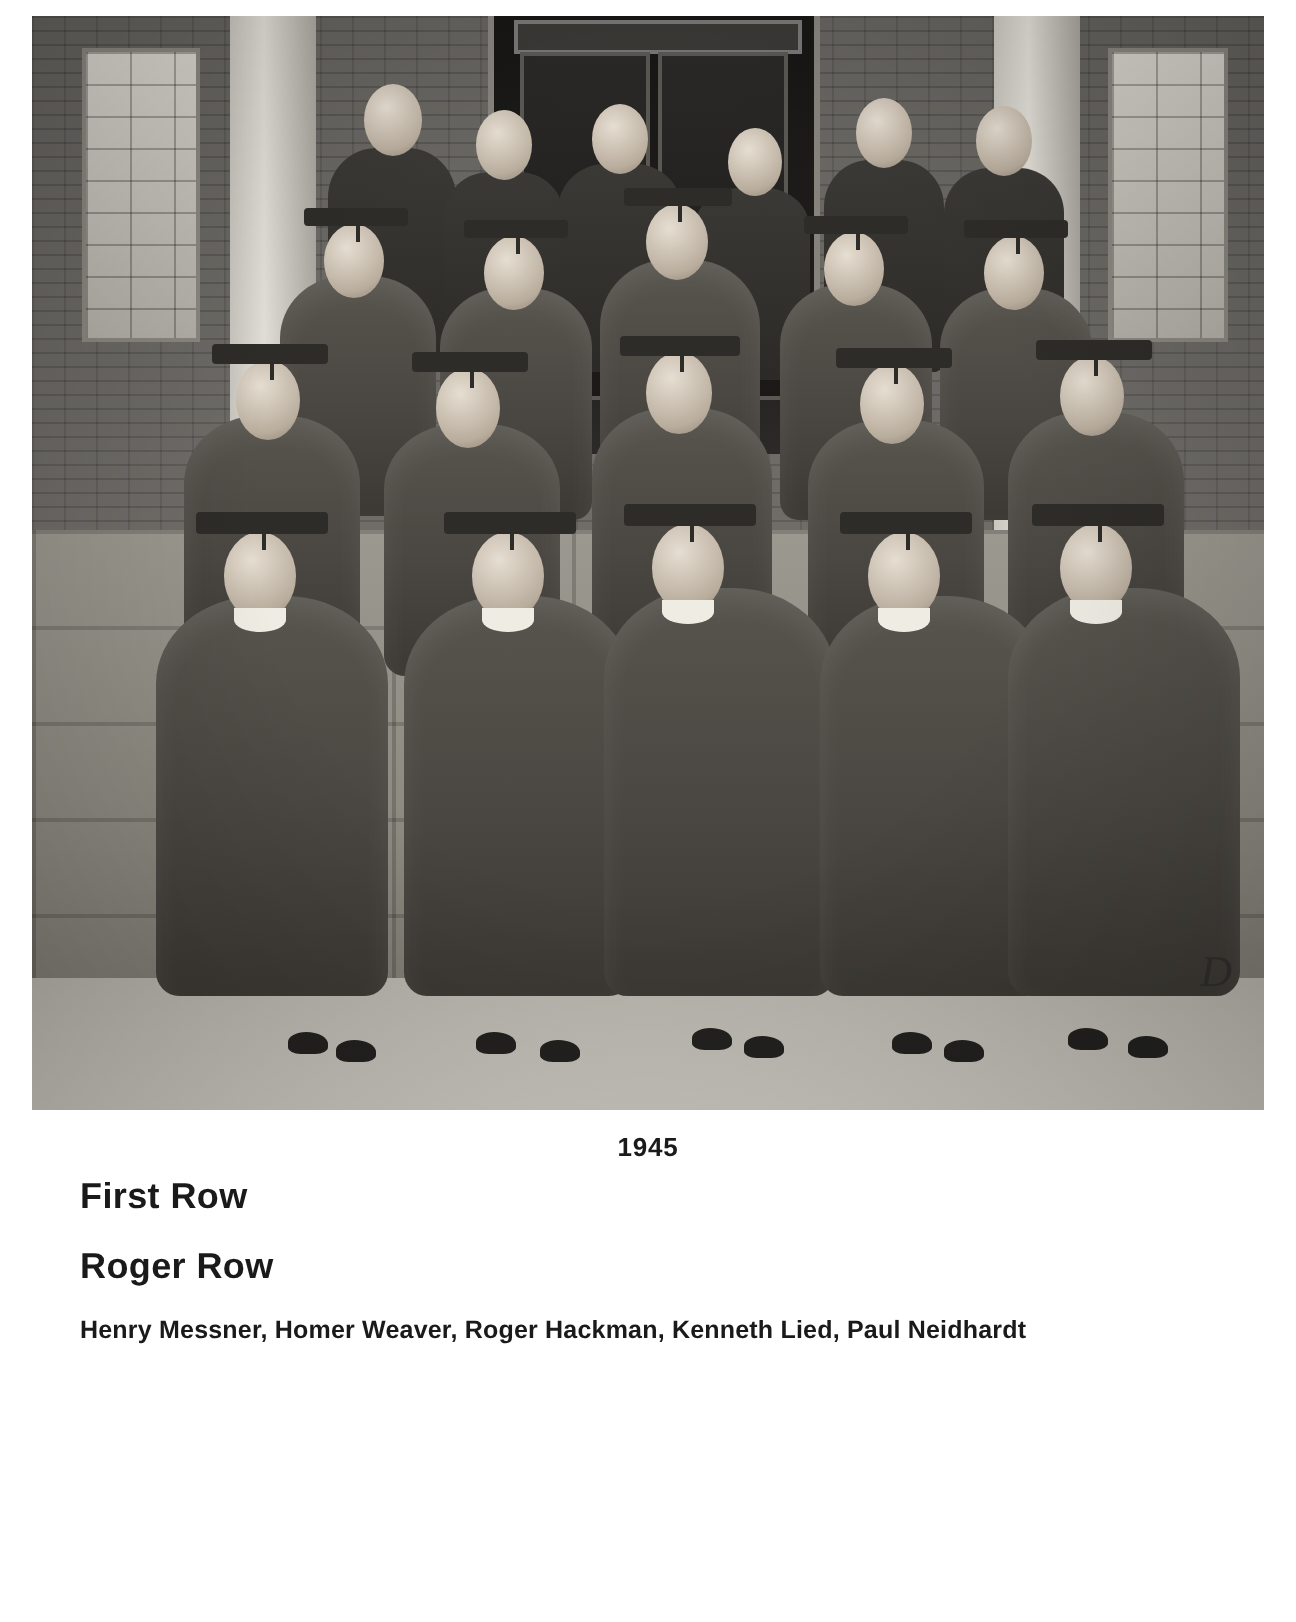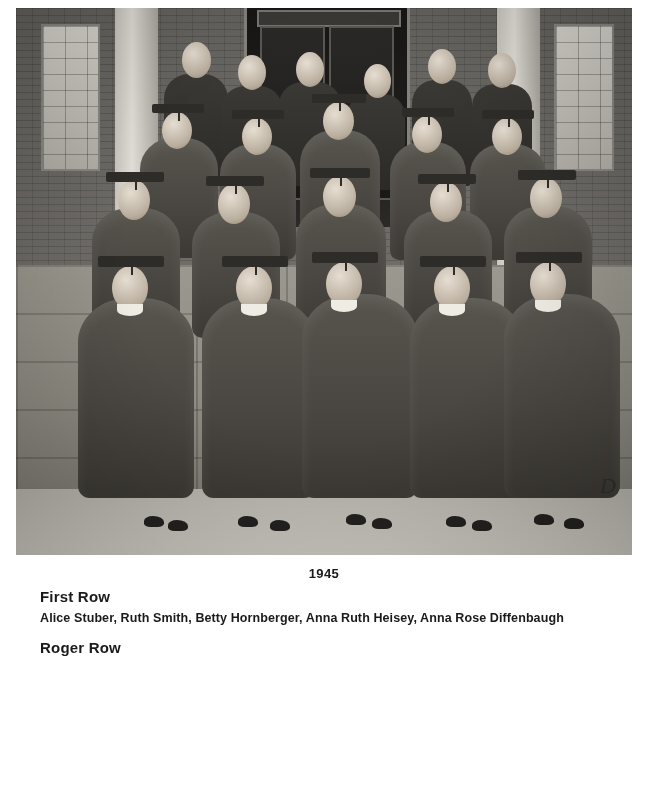--- a/index.html
+++ b/index.html
@@ -203,21 +203,21 @@
   .rows {
     position: absolute;
     left: 40px;
     top: 588px;
     width: 580px;
   }
   .row-group {
     margin-bottom: 14px;
   }
   .row-title {
-    font-size: 15px;
+    font-size: 18px;
     font-weight: 700;
     margin-bottom: 6px;
     letter-spacing: 0.2px;
   }
   .row-names {
     font-size: 12.5px;
     font-weight: 700;
     letter-spacing: 0.1px;
     white-space: nowrap;
   }
@@ -340,27 +340,27 @@
     <div class="photo-sig">D</div>
     <div class="photo-vignette"></div>
   </div>
 
   <div class="year">1945</div>
 
   <div class="rows">
 
     <div class="row-group">
       <div class="row-title">First Row</div>
-      <div class="row-names">Alice Stuber, Ruth Smith, Betty Hornberger, Anna Ruth Heisey, Anna Rose Diffenbaugh</div>
     </div>
 
     <div class="row-group">
       <div class="row-title">Roger Row</div>
     </div>
 
     <div class="row-group">
+      <div class="row-names">Henry Messner, Homer Weaver, Roger Hackman, Kenneth Lied, Paul Neidhardt</div>
     </div>
 
     <div class="row-group">
     </div>
 
   </div>
 </div>
 
 </body></html>

